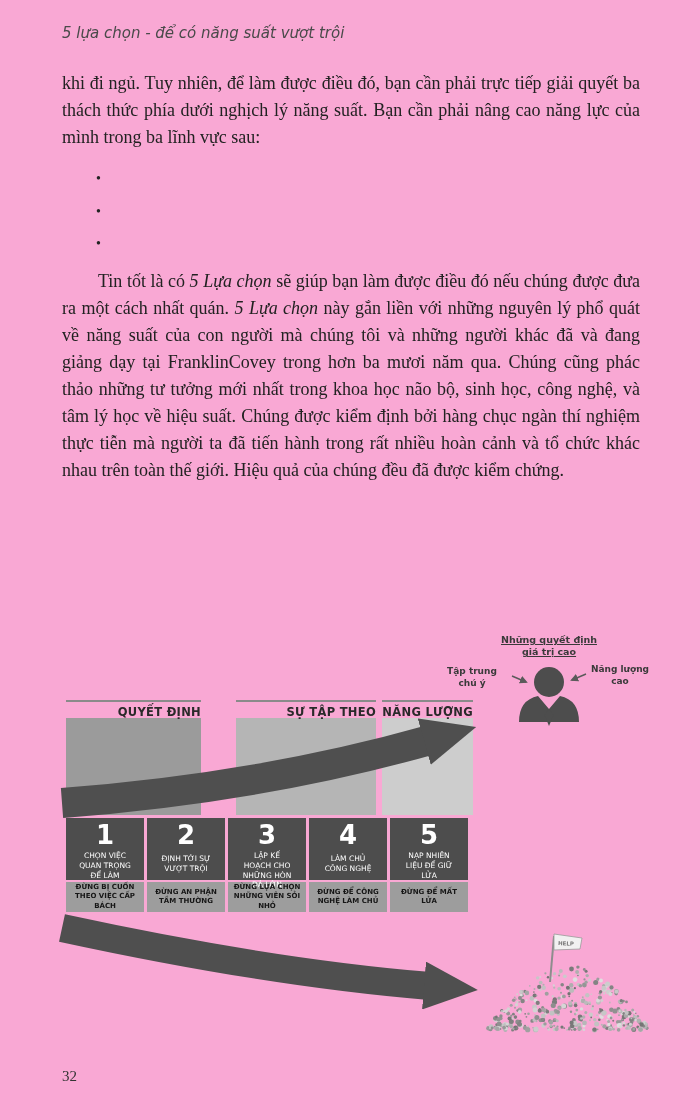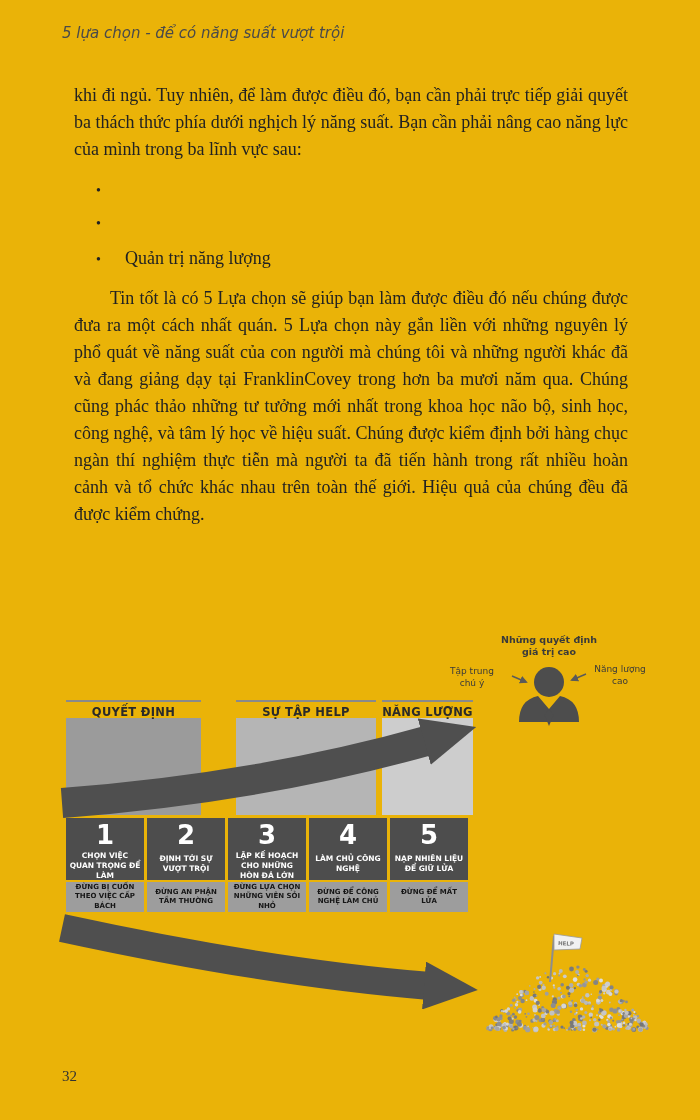--- a/index.html
+++ b/index.html
@@ -1,79 +1,79 @@
 <!DOCTYPE html>
 <html style="--box_decision: #9b9b9b; --box_focus: #b5b5b5; --box_energy: #cdcdcd; --choice_dark: #4d4d4d; --choice_light: #9d9d9d; --arrow: #4f4f4f;"><head>
 <meta charset="utf-8">
 <style>
   html,body { margin:0; padding:0; background:#ffffff; }
   .page {
-    position:relative; width:700px; height:1120px; background:#eab308;
+    position:relative; width:700px; height:1120px; background:#f9a8d4;
     font-family:"Liberation Serif","DejaVu Serif",serif; color:#222;
     overflow:hidden;
   }
   .running-header {
     position:absolute; left:62px; top:24px;
     font-family:"DejaVu Sans","Liberation Sans",sans-serif;
     font-style:italic; font-size:15px; color:#4a4a4a;
   }
   .body-text { position:absolute; left:62px; top:70px; width:578px; }
-  .para { margin:12px; font-size:18px; line-height:1.5; text-align:justify; }
+  .para { margin:0; font-size:18px; line-height:1.5; text-align:justify; }
   .para.indent { text-indent:36px; margin-top:14px; }
   .bullets { list-style:none; margin:18px 0 6px 0; padding:0 0 0 34px; }
   .bullets li { display:flex; align-items:baseline; gap:24px; font-size:18px; line-height:1.4; margin-bottom:13px; }
   .bullets .dot { font-size:14px; color:#222; }
-  .it { }
+  .it { font-style:italic; }
 
   .diagram {
     position:absolute; left:0; top:618px; width:700px; height:460px;
     font-family:"DejaVu Sans","Liberation Sans",sans-serif;
   }
-  .pre { white-space:pre-line; }
+  .pre { white-space:pre-line;font-weight:bold; }
 
   
   .stage-box { position:absolute; top:100px; height:97px; z-index:1; }
   .box-decision { left:66px;  width:135px; background:var(--box_decision,#9b9b9b); }
   .box-focus    { left:236px; width:140px; background:var(--box_focus,#b5b5b5); }
   .box-energy   { left:382px; width:91px;  background:var(--box_energy,#cdcdcd); }
 
   .col-header {
     position:absolute; top:82px; z-index:3;
     font-weight:bold; font-size:11.5px; color:#2a2a2a; letter-spacing:0.3px;
-    text-align:center; white-space:nowrap;
+    text-align:right; white-space:nowrap;
     border-top:2px solid #8a8a8a; padding-top:3px;
   }
   .hdr-decision { left:66px;  width:135px; }
   .hdr-focus    { left:236px; width:140px; }
   .hdr-energy   { left:382px; width:91px; }
 
   .diagram-svg { position:absolute; left:0; top:0; z-index:2; }
   .arrow-band { stroke:var(--arrow,#4f4f4f); fill:none; }
   .arrow-head { fill:var(--arrow,#4f4f4f); }
   .thin-arrow { stroke:#5a5a5a; stroke-width:1.4; fill:none; }
   .thin-head { fill:#5a5a5a; }
   .person-fill { fill:var(--choice_dark,#4d4d4d); }
 
   
   .p-label { position:absolute; z-index:3; text-align:center; color:#3a3a3a; line-height:1.3; }
-  .p-top    { left:488px; top:16px; width:122px; font-size:9.5px; font-weight:bold; }
+  .p-top    { left:488px; top:16px; width:122px; font-size:9.5px; font-weight:bold;text-decoration:underline; }
   .p-left   { left:434px; top:48px; width:76px;  font-size:9px; }
   .p-right  { left:588px; top:46px; width:64px;  font-size:9px; }
   .p-result { left:492px; top:112px; width:114px; font-size:12px; font-weight:bold; color:#2e2e2e; letter-spacing:0.3px; }
 
   
   .choice { position:absolute; top:200px; width:78px; z-index:3; text-align:center; }
   .c1 { left:66px; } .c2 { left:147px; } .c3 { left:228px; } .c4 { left:309px; } .c5 { left:390px; }
   .choice-top {
     background:var(--choice_dark,#4d4d4d); color:#fff; height:62px;
     display:flex; flex-direction:column;
   }
   .choice-num { font-size:26px; font-weight:bold; line-height:32px; padding-top:1px; }
   .choice-title {
-    font-size:7.5px; font-weight:bold; line-height:1.3; padding:0 3px 3px;
+    font-size:7.5px; font-weight:normal; line-height:1.3; padding:0 13px 3px;
     flex:1; display:flex; align-items:center; justify-content:center;
   }
   .choice-sub {
     margin-top:2px; background:var(--choice_light,#9d9d9d); color:#161616;
     font-size:7px; font-weight:bold; line-height:1.35; height:30px;
     display:flex; align-items:center; justify-content:center; padding:0 3px;
   }
 
   .page-number {
     position:absolute; left:62px; top:1068px;
@@ -93,21 +93,20 @@
 
     <ul class="bullets">
       <li>
         <span class="dot">•</span>
       </li>
       <li>
         <span class="dot">•</span>
       </li>
       <li>
         <span class="dot">•</span>
-        <span>Quản trị năng lượng</span>
       </li>
     </ul>
 
     <p class="para indent"><span>Tin tốt là có </span><span class="it">5 Lựa chọn</span><span> sẽ giúp bạn làm được điều đó nếu chúng được đưa ra một cách nhất quán. </span><span class="it">5 Lựa chọn</span><span> này gắn liền với những nguyên lý phổ quát về năng suất của con người mà chúng tôi và những người khác đã và đang giảng dạy tại FranklinCovey trong hơn ba mươi năm qua. Chúng cũng phác thảo những tư tưởng mới nhất trong khoa học não bộ, sinh học, công nghệ, và tâm lý học về hiệu suất. Chúng được kiểm định bởi hàng chục ngàn thí nghiệm thực tiễn mà người ta đã tiến hành trong rất nhiều hoàn cảnh và tổ chức khác nhau trên toàn thế giới. Hiệu quả của chúng đều đã được kiểm chứng.</span></p>
   </div>
 
   <div class="diagram">
 
     <div class="stage-box box-decision"></div>
     <div class="stage-box box-focus"></div>
@@ -520,21 +519,21 @@
         </g>
 
       <g>
         <line x1="554" y1="318" x2="550" y2="364" stroke="#8d8d8d" stroke-width="2"></line>
         <path d="M 554 316 L 582 320 L 580 331 L 554 332 Z" fill="#f1f1f1" stroke="#9a9a9a" stroke-width="0.8"></path>
         <text x="558" y="327" font-size="5.5" font-weight="bold" fill="#7a7a7a" transform="rotate(3 558 327)">HELP</text>
       </g>
     </svg>
 
     <div class="col-header hdr-decision">QUYẾT ĐỊNH</div>
-    <div class="col-header hdr-focus">SỰ TẬP HELP</div>
+    <div class="col-header hdr-focus">SỰ TẬP THEO</div>
     <div class="col-header hdr-energy">NĂNG LƯỢNG</div>
 
     <div class="p-label p-top pre">Những quyết định
 giá trị cao</div>
     <div class="p-label p-left pre">Tập trung
 chú ý</div>
     <div class="p-label p-right pre">Năng lượng
 cao</div>
 
     <div class="choice c1">

